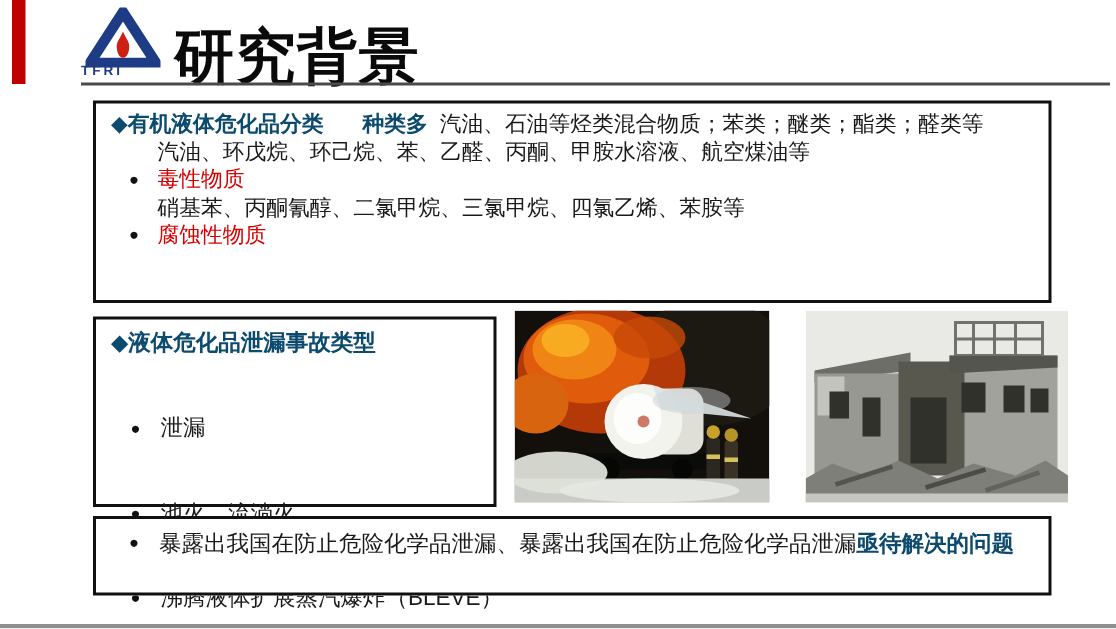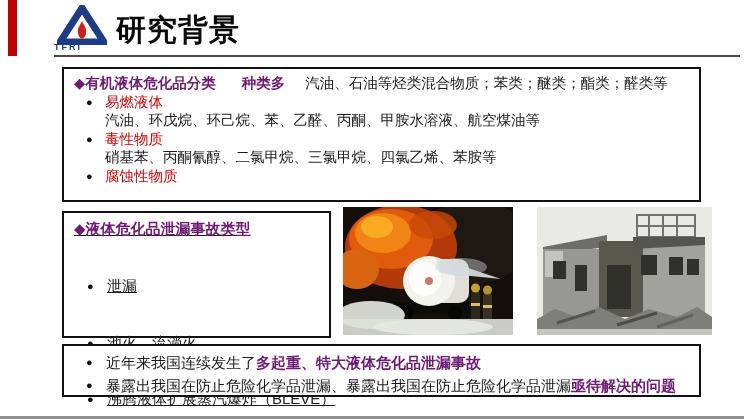--- a/index.html
+++ b/index.html
@@ -1,40 +1,40 @@
 <!DOCTYPE html>
 <html><head>
 <meta charset="utf-8">
 <style>
   html,body{margin:0;padding:0;background:#ffffff;}
   .slide{
     position:relative;width:744px;height:419px;background:#ffffff;overflow:hidden;
     font-family:"Liberation Sans","DejaVu Sans",sans-serif;color:#1a1a1a;
   }
-  .red{color:#701a75;}
+  .red{color:#0c4a6e;}
   .bold{font-weight:700;}
 
   
   .accent-bar{position:absolute;left:8px;top:0;width:9px;height:56px;background:#c00000;}
   .logo{position:absolute;left:54px;top:5px;width:56px;height:50px;text-align:left;}
   .logo svg{display:block;margin:0 auto;}
   .logo-text{display:block;font-size:9px;font-weight:700;letter-spacing:2px;color:#1e3c86;line-height:8px;margin-top:-2px;}
-  .page-title{position:absolute;left:116px;top:10px;margin:0;font-size:30px;font-weight:700;color:#0a0a0a;letter-spacing:1px;}
+  .page-title{position:absolute;left:116px;top:10px;margin:0;font-size:40px;font-weight:700;color:#0a0a0a;letter-spacing:1px;}
   .header-rule{position:absolute;left:54px;right:4px;top:55px;height:2px;background:#4a4a4a;}
 
   
   .box{position:absolute;border:2px solid #111;background:#fff;box-sizing:border-box;}
   .classification-box{left:62px;top:67px;width:639px;height:135px;padding:5px 8px 0 10px;font-size:14.5px;line-height:18.6px;white-space:nowrap;}
   .c-heading .h-em{margin-left:26px;}
-  .c-heading .h-tail{margin-left:20px;color:#1a1a1a;font-weight:400;}
+  .c-heading .h-tail{margin-left:8px;color:#1a1a1a;font-weight:400;}
   .c-label{position:relative;padding-left:31px;color:#d80000;}
   .c-label::before{content:"●";position:absolute;left:12px;top:0;font-size:11px;color:#111;}
   .c-detail{padding-left:31px;}
 
-  .accident-box{left:62px;top:211px;width:269px;height:127px;padding:6px 6px 0 10px;font-size:15px;line-height:20.8px;white-space:nowrap;text-decoration:underline;}
+  .accident-box{left:62px;top:211px;width:269px;height:127px;padding:6px 6px 0 10px;font-size:15px;line-height:20.8px;white-space:nowrap;}
   .a-item{position:relative;padding-left:33px;margin-top:36px;}
   .a-item::before{content:"●";position:absolute;left:13px;top:0;font-size:11px;color:#111;}
 
   .summary-box{left:62px;top:344px;width:639px;height:53px;padding:5px 8px 0 12px;font-size:15px;line-height:23px;white-space:nowrap;}
   .s-item{position:relative;padding-left:30px;}
   .s-item::before{content:"●";position:absolute;left:10px;top:0;font-size:11px;color:#111;}
 
   
   .photo{position:absolute;top:207px;height:128px;overflow:hidden;}
   .photo-fire{left:343px;width:170px;}
@@ -58,21 +58,20 @@
     <span class="logo-text">TFRI</span>
   </div>
 
   <h1 class="page-title">研究背景</h1>
   <div class="header-rule"></div>
 
   <section class="box classification-box">
     <div class="c-heading">
       <span class="red bold">◆有机液体危化品分类</span><span class="red bold h-em">种类多</span><span class="h-tail">汽油、石油等烃类混合物质；苯类；醚类；酯类；醛类等</span>
     </div>
-    <div class="c-label">易燃液体</div>
     <div class="c-detail">汽油、环戊烷、环己烷、苯、乙醛、丙酮、甲胺水溶液、航空煤油等</div>
     <div class="c-label">毒性物质</div>
     <div class="c-detail">硝基苯、丙酮氰醇、二氯甲烷、三氯甲烷、四氯乙烯、苯胺等</div>
     <div class="c-label">腐蚀性物质</div>
   </section>
 
   <section class="box accident-box">
     <div class="red bold">◆液体危化品泄漏事故类型</div>
     <div class="a-item">泄漏</div>
     <div class="a-item">池火　流淌火</div>
@@ -150,21 +149,18 @@
         <line x1="20" y1="116" x2="58" y2="104" stroke="#55554f" stroke-width="3"></line>
         <line x1="80" y1="118" x2="120" y2="106" stroke="#4c4c46" stroke-width="3"></line>
         <line x1="120" y1="120" x2="156" y2="108" stroke="#63635d" stroke-width="3"></line>
         <rect x="0" y="122" width="175" height="6" fill="#c6c6c1"></rect>
       </g>
     </svg>
   </div>
 
   <section class="box summary-box">
     <div class="s-item">
-      <span>近年来我国连续发生了</span><span class="red bold">多起重、特大液体危化品泄漏事故</span>
-    </div>
-    <div class="s-item">
       <span>暴露出我国在防止危险化学品泄漏、暴露出我国在防止危险化学品泄漏</span><span class="red bold">亟待解决的问题</span>
     </div>
   </section>
 
   <div class="bottom-edge"></div>
 </div>
 
 </body></html>

